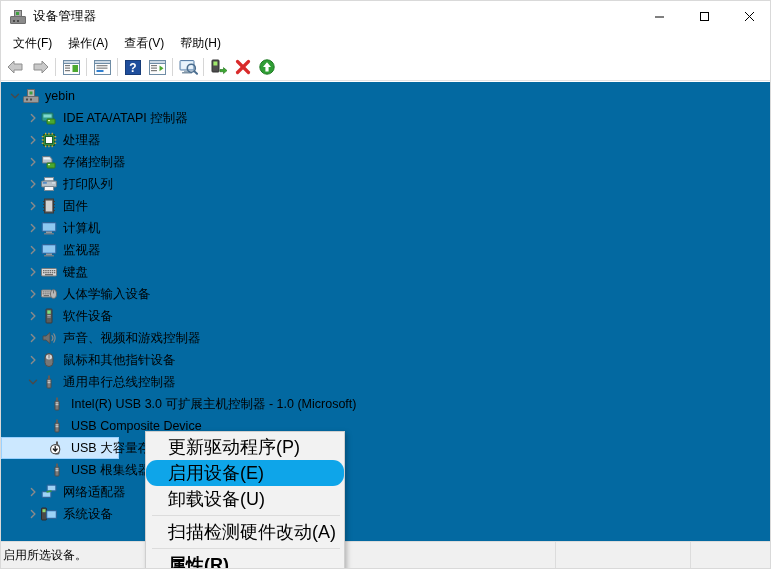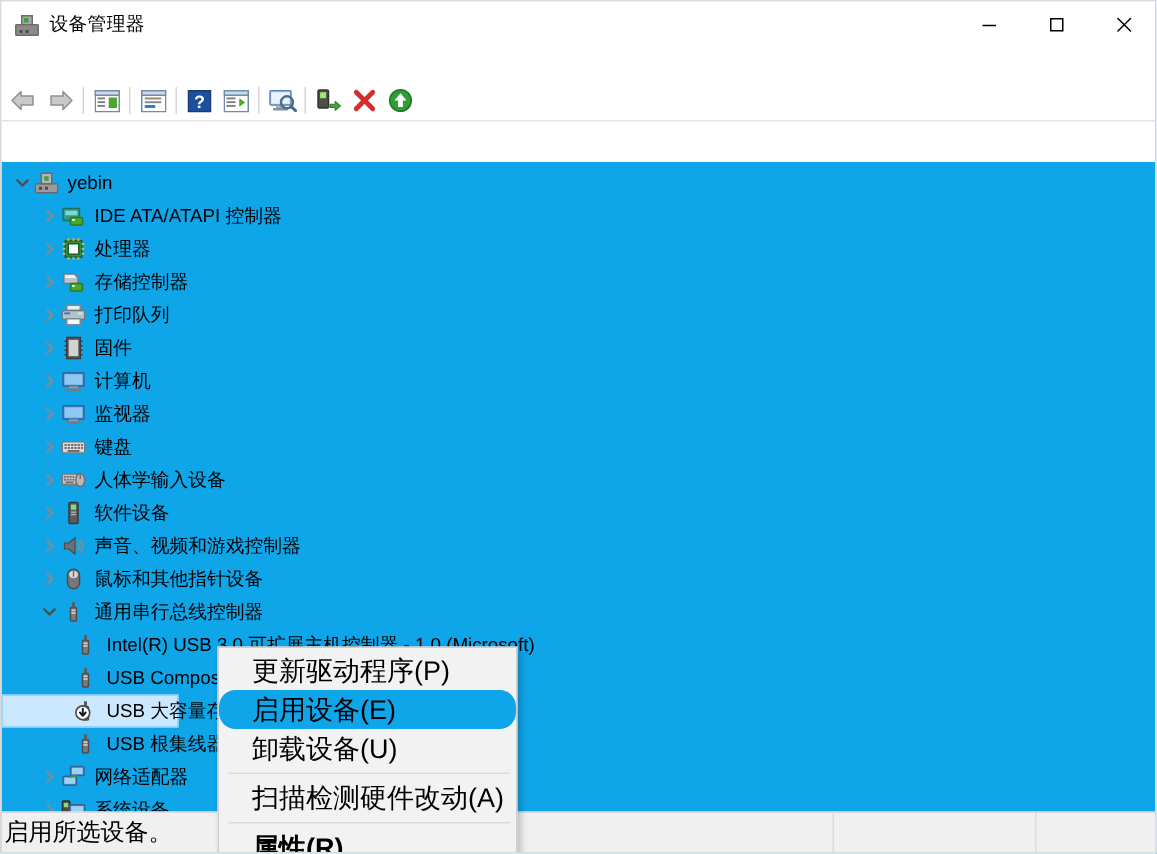--- a/index.html
+++ b/index.html
@@ -98,24 +98,23 @@
   }
   .tb-sep {
     width: 1px; height: 18px; background: #d6d6d6;
     margin: 0 3px; flex: 0 0 auto;
   }
 
   
   .tree {
     position: absolute; top: 81px; left: 0;
     width: 771px; height: 460px;
-    background: #0ea5e9;
+    background: #0369a1;
     overflow: hidden;
     padding-top: 3px;
-    margin-top: 26px;
   }
   .row {
     height: 22px;
     display: flex; align-items: center;
     font-size: 12.5px; color: #000000;
     white-space: nowrap; cursor: default;
     position: relative;
   }
   .chev {
     width: 16px; height: 22px;
@@ -149,21 +148,21 @@
     position: absolute; bottom: 0; left: 0;
     width: 771px; height: 27px;
     background: #f0f0f0;
     border-top: 1px solid #dcdcdc;
     display: flex; align-items: center;
   }
   .status-pane1 {
     flex: 0 0 555px; height: 27px;
     display: flex; align-items: center;
     padding-left: 2px;
-    font-size: 16px; color: #000000;
+    font-size: 12px; color: #000000;
     border-right: 1px solid #dcdcdc;
   }
   .status-pane2 {
     flex: 0 0 135px; height: 27px;
     border-right: 1px solid #dcdcdc;
   }
   .status-pane3 { flex: 1 1 auto; height: 27px; }
 
   
   .ctxmenu {
@@ -217,20 +216,26 @@
       </div>
       <div class="win-btn close">
         <svg width="11" height="11" viewBox="0 0 11 11">
             <line x1="1" y1="1" x2="10" y2="10" stroke="#000" stroke-width="1"></line>
             <line x1="10" y1="1" x2="1" y2="10" stroke="#000" stroke-width="1"></line>
           </svg>
       </div>
     </div>
   </div>
 
+  <div class="menubar">
+    <div class="menu-item">文件(F)</div>
+    <div class="menu-item">操作(A)</div>
+    <div class="menu-item">查看(V)</div>
+    <div class="menu-item">帮助(H)</div>
+  </div>
 
   <div class="toolbar">
     <div class="tb-btn">
       <svg width="18" height="16" viewBox="0 0 18 16">
         <path d="M7 2 L1 8 L7 14 L7 11 L15 11 L15 5 L7 5 Z" fill="#c9c9c9" stroke="#8f8f8f" stroke-width="1" stroke-linejoin="round"></path>
       </svg>
     </div>
     <div class="tb-btn">
       <svg width="18" height="16" viewBox="0 0 18 16">
         <path d="M11 2 L17 8 L11 14 L11 11 L3 11 L3 5 L11 5 Z" fill="#c9c9c9" stroke="#8f8f8f" stroke-width="1" stroke-linejoin="round"></path>

